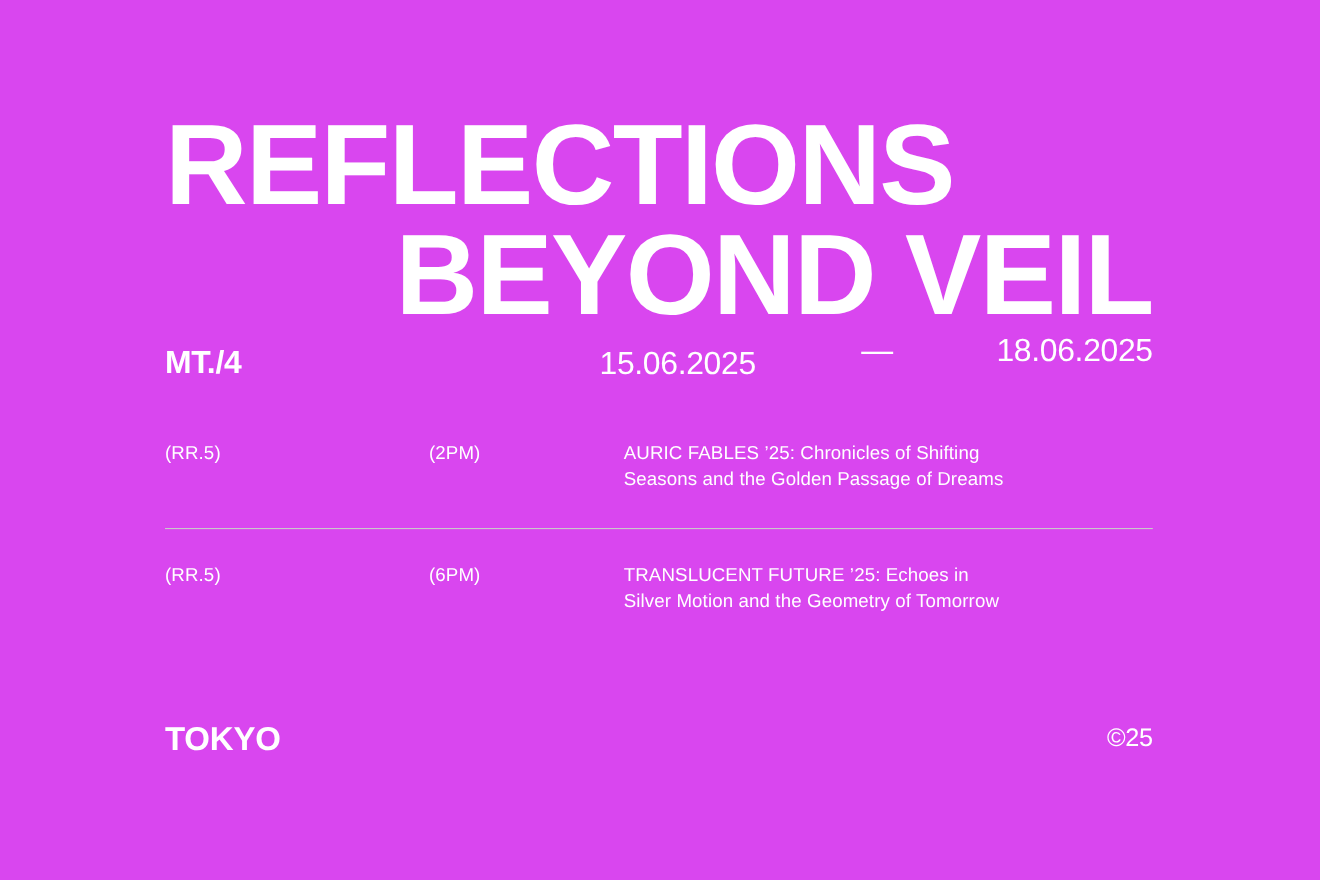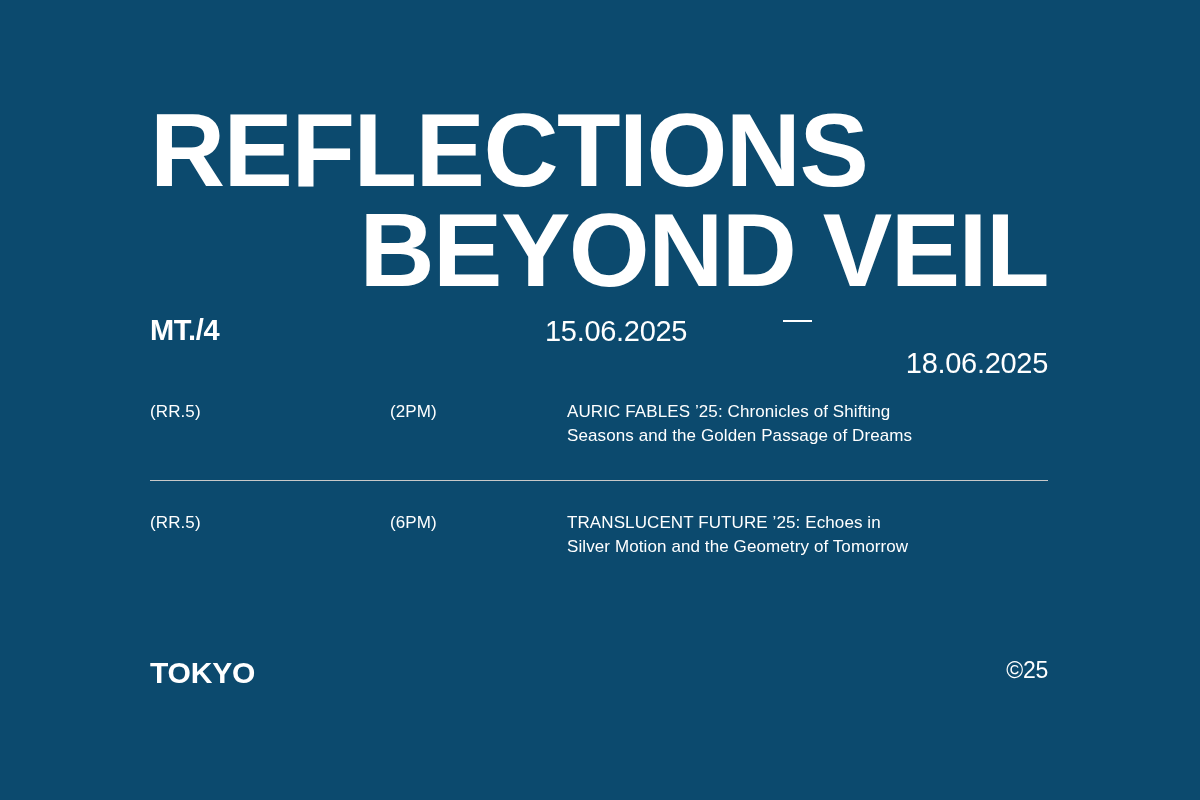--- a/index.html
+++ b/index.html
@@ -13,21 +13,21 @@
     overflow: hidden;
     font-family: "Liberation Sans", sans-serif;
     color: #ffffff;
     -webkit-font-smoothing: antialiased;
   }
 
   .poster {
     position: relative;
     width: 1200px;
     height: 800px;
-    background: #0c4a6e;
+    background: #d946ef;
   }
 
   
   .title-block {
     position: absolute;
     left: 150px;
     top: 100px;
     width: 898px;
   }
   .title-line {
@@ -81,21 +81,20 @@
     white-space: nowrap;
   }
   .meta-date-end {
     position: absolute;
     right: 0;
     top: 0;
     font-size: 29px;
     font-weight: 500;
     letter-spacing: -0.3px;
     white-space: nowrap;
-    margin-top: 44px;
   }
 
   
   .schedule {
     position: absolute;
     left: 150px;
     top: 400px;
     width: 898px;
   }
   .schedule-row {

